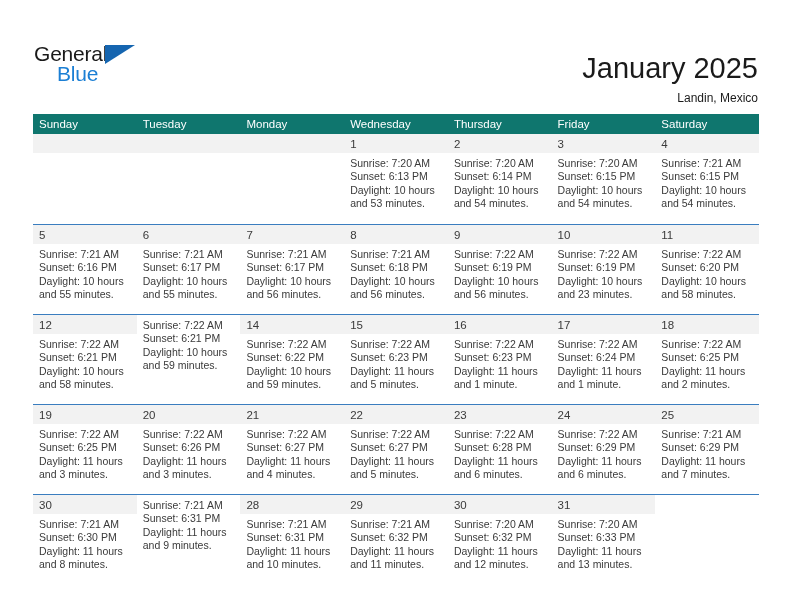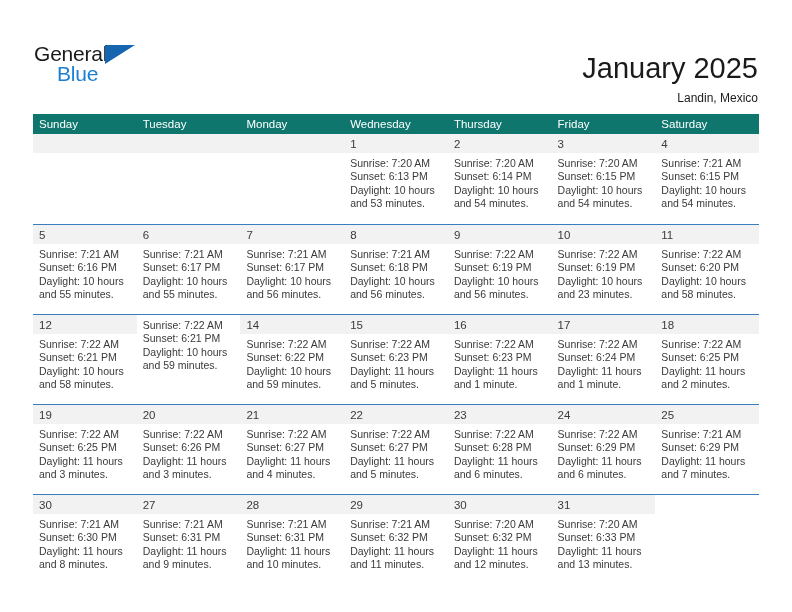--- a/index.html
+++ b/index.html
@@ -425,21 +425,20 @@
           <div class="daycell">
             <div class="numstrip"><span class="daynum">30</span></div>
             <div class="dayinfo">
               <div>Sunrise: 7:21 AM</div>
               <div>Sunset: 6:30 PM</div>
               <div>Daylight: 11 hours</div>
               <div>and 8 minutes.</div>
             </div>
           </div>
           <div class="daycell">
-            <div class="numstrip"><span class="daynum">27</span></div>
             <div class="dayinfo">
               <div>Sunrise: 7:21 AM</div>
               <div>Sunset: 6:31 PM</div>
               <div>Daylight: 11 hours</div>
               <div>and 9 minutes.</div>
             </div>
           </div>
           <div class="daycell">
             <div class="numstrip"><span class="daynum">28</span></div>
             <div class="dayinfo">

